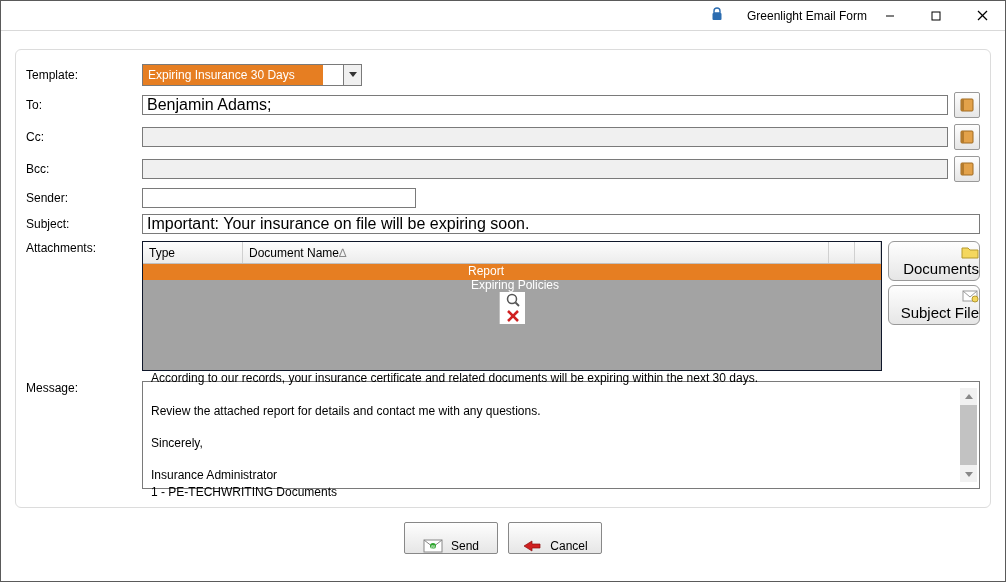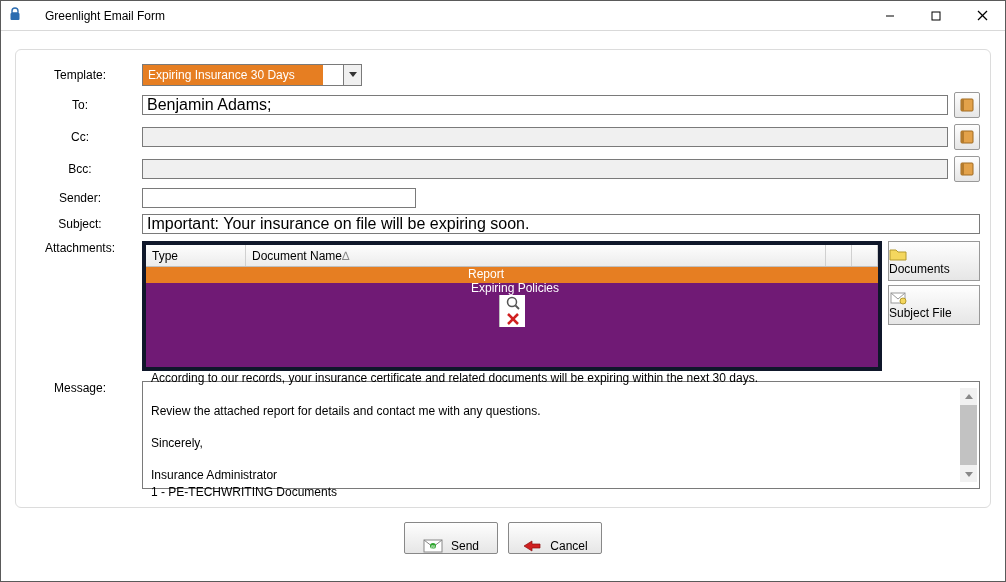--- a/index.html
+++ b/index.html
@@ -23,20 +23,21 @@
     display: flex;
     align-items: center;
     padding-left: 8px;
     border-bottom: 1px solid #d9d9d9;
   }
   .titlebar .title {
     flex: 1;
     display: flex;
     align-items: center;
     gap: 24px;
+    justify-content: flex-end;
   }
   .win-controls {
     display: flex;
   }
   .win-btn {
     width: 46px;
     height: 30px;
     display: flex;
     align-items: center;
     justify-content: center;
@@ -55,21 +56,21 @@
     flex-shrink: 0;
   }
   .row {
     display: flex;
     align-items: center;
     gap: 6px;
     margin-bottom: 6px;
   }
   .label {
     width: 110px;
-    text-align: center;
+    text-align: left;
     padding-right: 2px;
   }
   .txt-input {
     border: 1px solid #7a7a7a;
     height: 20px;
     padding: 1px 4px;
     font-family: inherit;
     font-size: 16px;
     background: #fff;
   }
@@ -112,23 +113,23 @@
     align-items: center;
     justify-content: center;
     cursor: default;
   }
   .attach-area {
     display: flex;
     gap: 6px;
   }
   .attach-table-wrap {
     flex: 1;
-    border: 4px solid #0f172a;
+    border: 1px solid #0f172a;
     height: 130px;
-    background: #701a75;
+    background: #a3a3a3;
     display: flex;
     flex-direction: column;
   }
   .attach-header {
     display: flex;
     background: linear-gradient(#fdfdfd, #ececec);
     border-bottom: 1px solid #c0c0c0;
     height: 22px;
     align-items: center;
   }
@@ -149,27 +150,27 @@
   .cell.iconcell { width: 26px; background: #fff; color: #000; border-left:1px solid #c0c0c0; justify-content:center;}
   .side-btns {
     width: 92px;
     display: flex;
     flex-direction: column;
     gap: 4px;
   }
   .side-btn {
     border: 1px solid #999;
     background: linear-gradient(#fefefe, #e6e6e6);
-    border-radius: 0;
+    border-radius: 6px;
     height: 40px;
     display: flex;
     flex-direction: column;
-    align-items: flex-start;
-    justify-content: center;
-    font-size: 12px;
+    align-items: flex-end;
+    justify-content: center;
+    font-size: 15px;
     cursor: default;
     gap: 1px;
   }
   .msg-area {
     flex: 1;
     border: 1px solid #7a7a7a;
     padding: 2px;
     display: flex;
     height: 108px;
     align-items: center;

